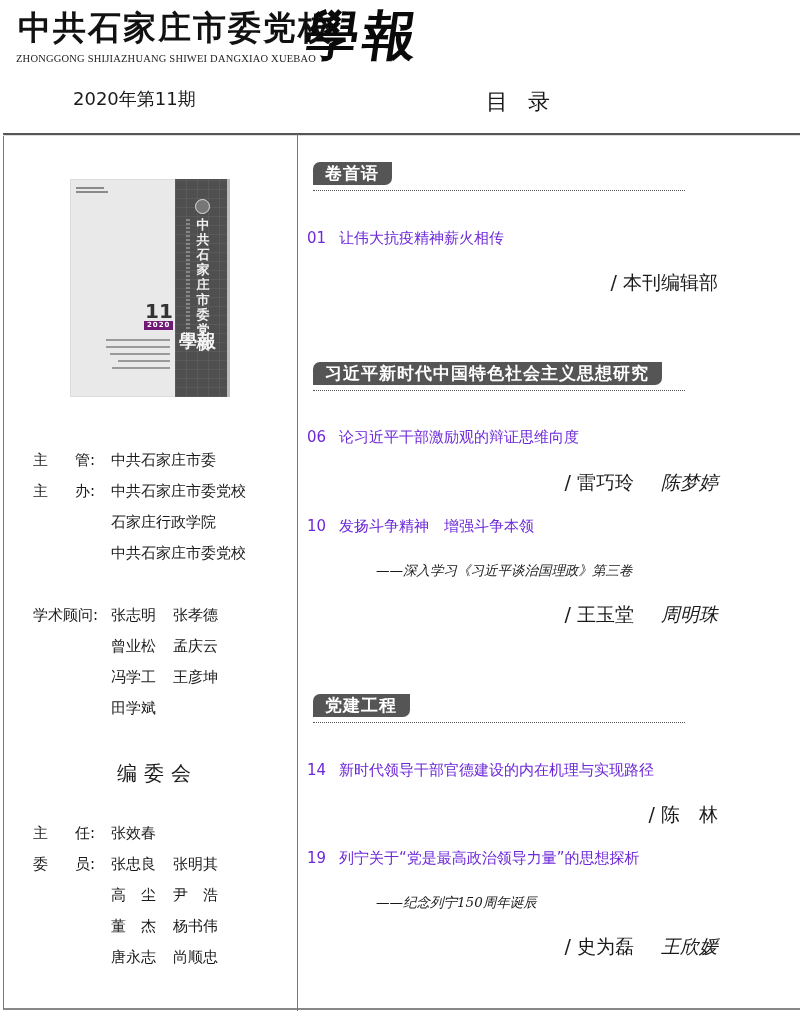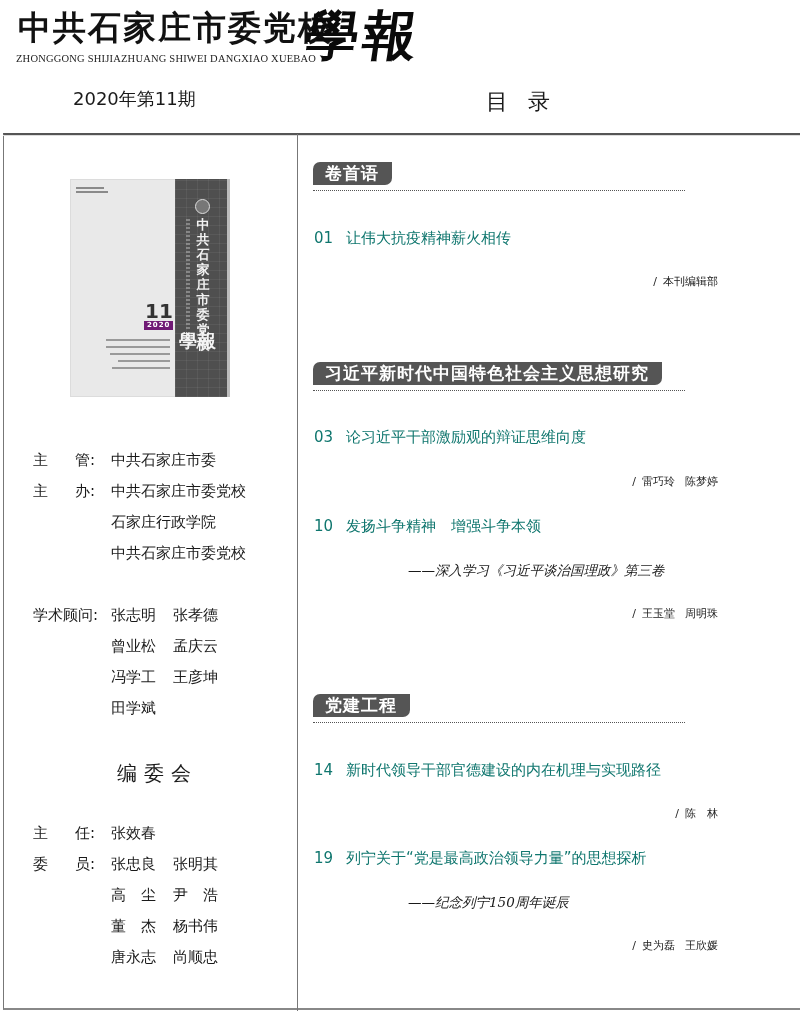--- a/index.html
+++ b/index.html
@@ -87,29 +87,29 @@
 
     
     .sec-tag {
       position: absolute; left: 313px; height: 23px; background: #555; color: #fff;
       font-family: "DejaVu Serif", "Liberation Serif", serif; font-weight: bold; font-size: 17px;
       line-height: 23px; padding: 0 13px 0 12px; border-radius: 7px 0 7px 0; white-space: nowrap;
       letter-spacing: 1px;
     }
     .sec-rule { position: absolute; left: 313px; width: 372px; height: 0; border-top: 1px dotted #555; }
 
-    .entry { position: absolute; left: 314px; font-size: 15px; color: #0f766e; white-space: nowrap; line-height: 20px; }
+    .entry { position: absolute; left: 307px; font-size: 15px; color: #6d28d9; white-space: nowrap; line-height: 20px; }
     .entry .pg { display: inline-block; width: 32px; }
     .subtitle {
       position: absolute; left: 376px; font-family: "DejaVu Serif", "Liberation Serif", serif;
-      font-size: 13.5px; color: #1a1a1a; white-space: nowrap; line-height: 20px; font-style: italic; margin-left: 32px;
-    }
-    .author { position: absolute; right: 82px; font-size: 11px; color: #1a1a1a; white-space: nowrap; line-height: 20px; text-align: right; }
+      font-size: 13.5px; color: #1a1a1a; white-space: nowrap; line-height: 20px; font-style: italic;
+    }
+    .author { position: absolute; right: 82px; font-size: 19px; color: #1a1a1a; white-space: nowrap; line-height: 20px; text-align: right; }
     .author .slash { margin-right: 6px; }
-    .author .a2 { margin-left: 10px; }
+    .author .a2 { margin-left: 27px; font-style: italic; }
   </style>
 </head>
 <body>
 
 <div class="abs mast-title">中共石家庄市委党校</div>
 <div class="abs mast-sub">ZHONGGONG  SHIJIAZHUANG  SHIWEI  DANGXIAO  XUEBAO</div>
 <div class="abs mast-brand">學報</div>
 <div class="abs issue">2020年第11期</div>
 <div class="abs toc-title">目录</div>
 
@@ -194,21 +194,21 @@
 <div class="entry" style="top:228px">
   <span class="pg">01</span><span>让伟大抗疫精神薪火相传</span>
 </div>
 <div class="author" style="top:272px">
   <span class="slash">/</span><span>本刊编辑部</span>
 </div>
 
 <div class="sec-tag" style="top:362px">习近平新时代中国特色社会主义思想研究</div>
 <div class="sec-rule" style="top:390px"></div>
 <div class="entry" style="top:427px">
-  <span class="pg">03</span><span>论习近平干部激励观的辩证思维向度</span>
+  <span class="pg">06</span><span>论习近平干部激励观的辩证思维向度</span>
 </div>
 <div class="author" style="top:472px">
   <span class="slash">/</span><span>雷巧玲</span><span class="a2">陈梦婷</span>
 </div>
 <div class="entry" style="top:516px">
   <span class="pg">10</span><span>发扬斗争精神　增强斗争本领</span>
 </div>
 <div class="subtitle" style="top:560px">——深入学习《习近平谈治国理政》第三卷</div>
 <div class="author" style="top:604px">
   <span class="slash">/</span><span>王玉堂</span><span class="a2">周明珠</span>

